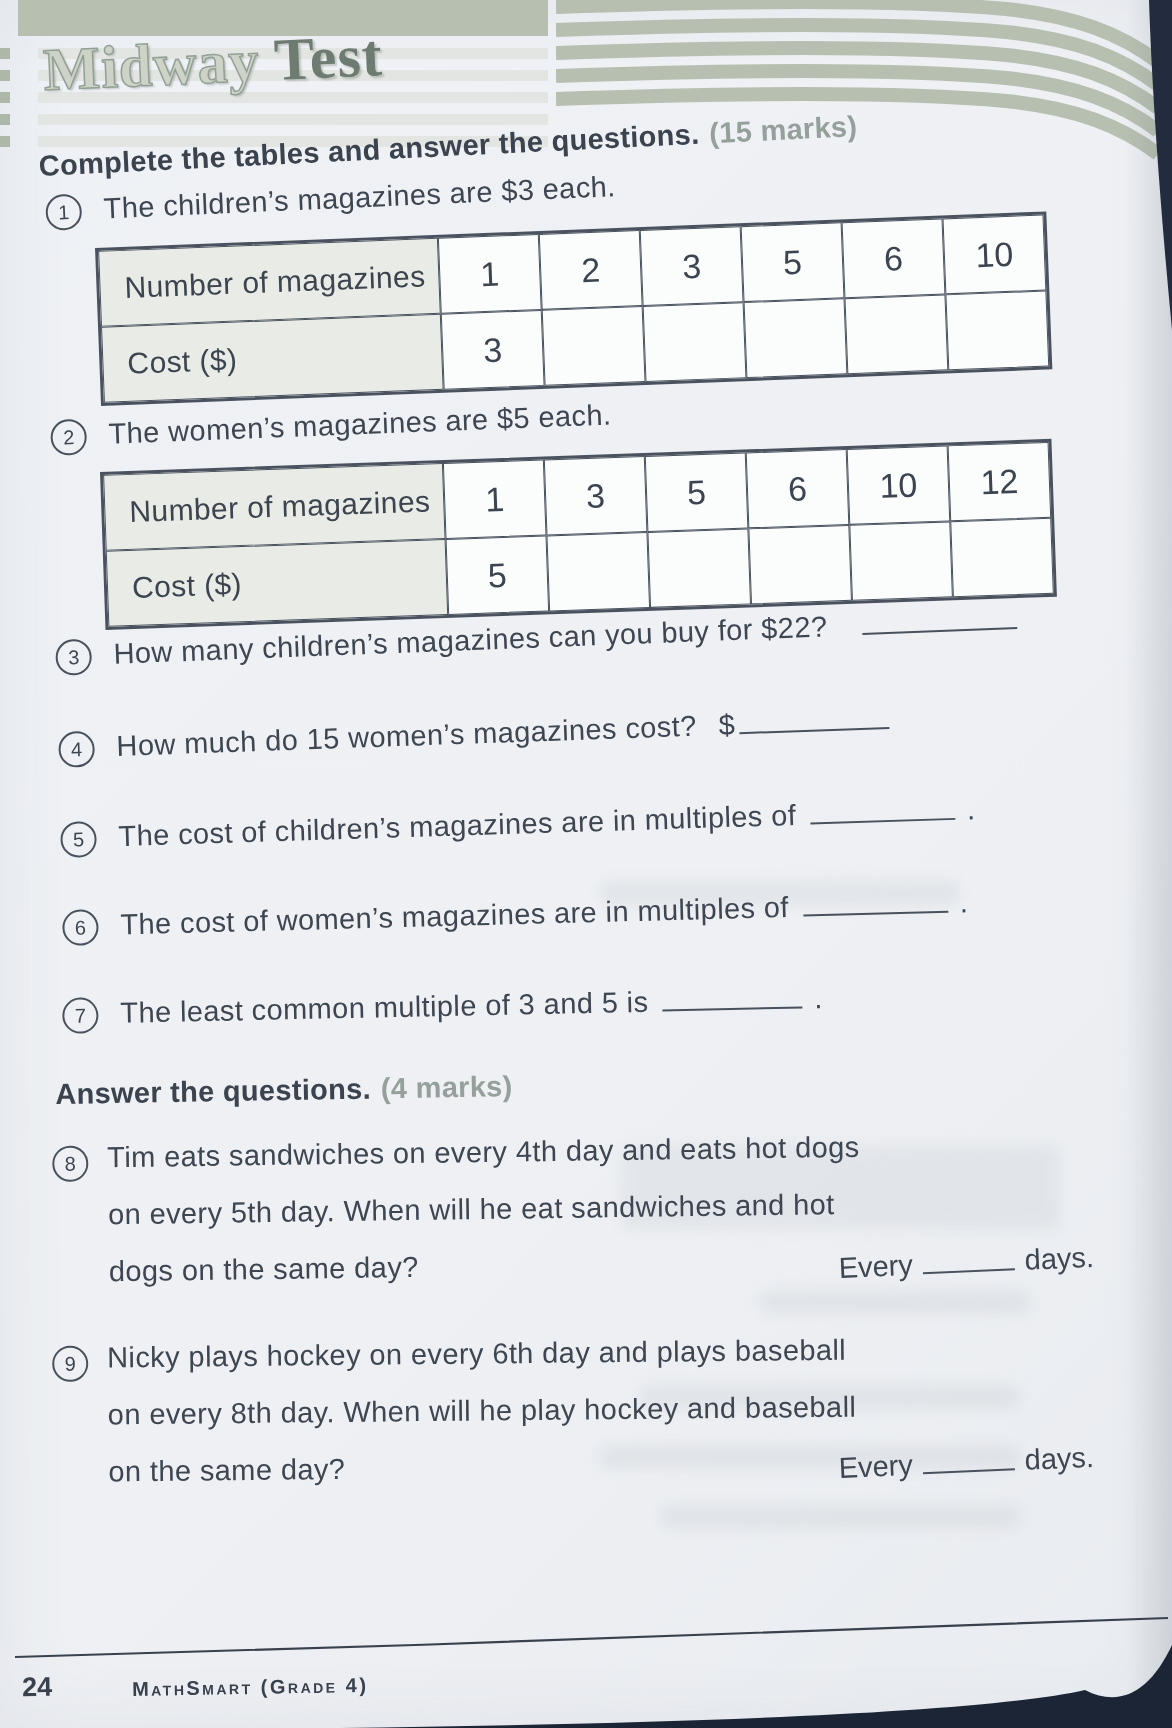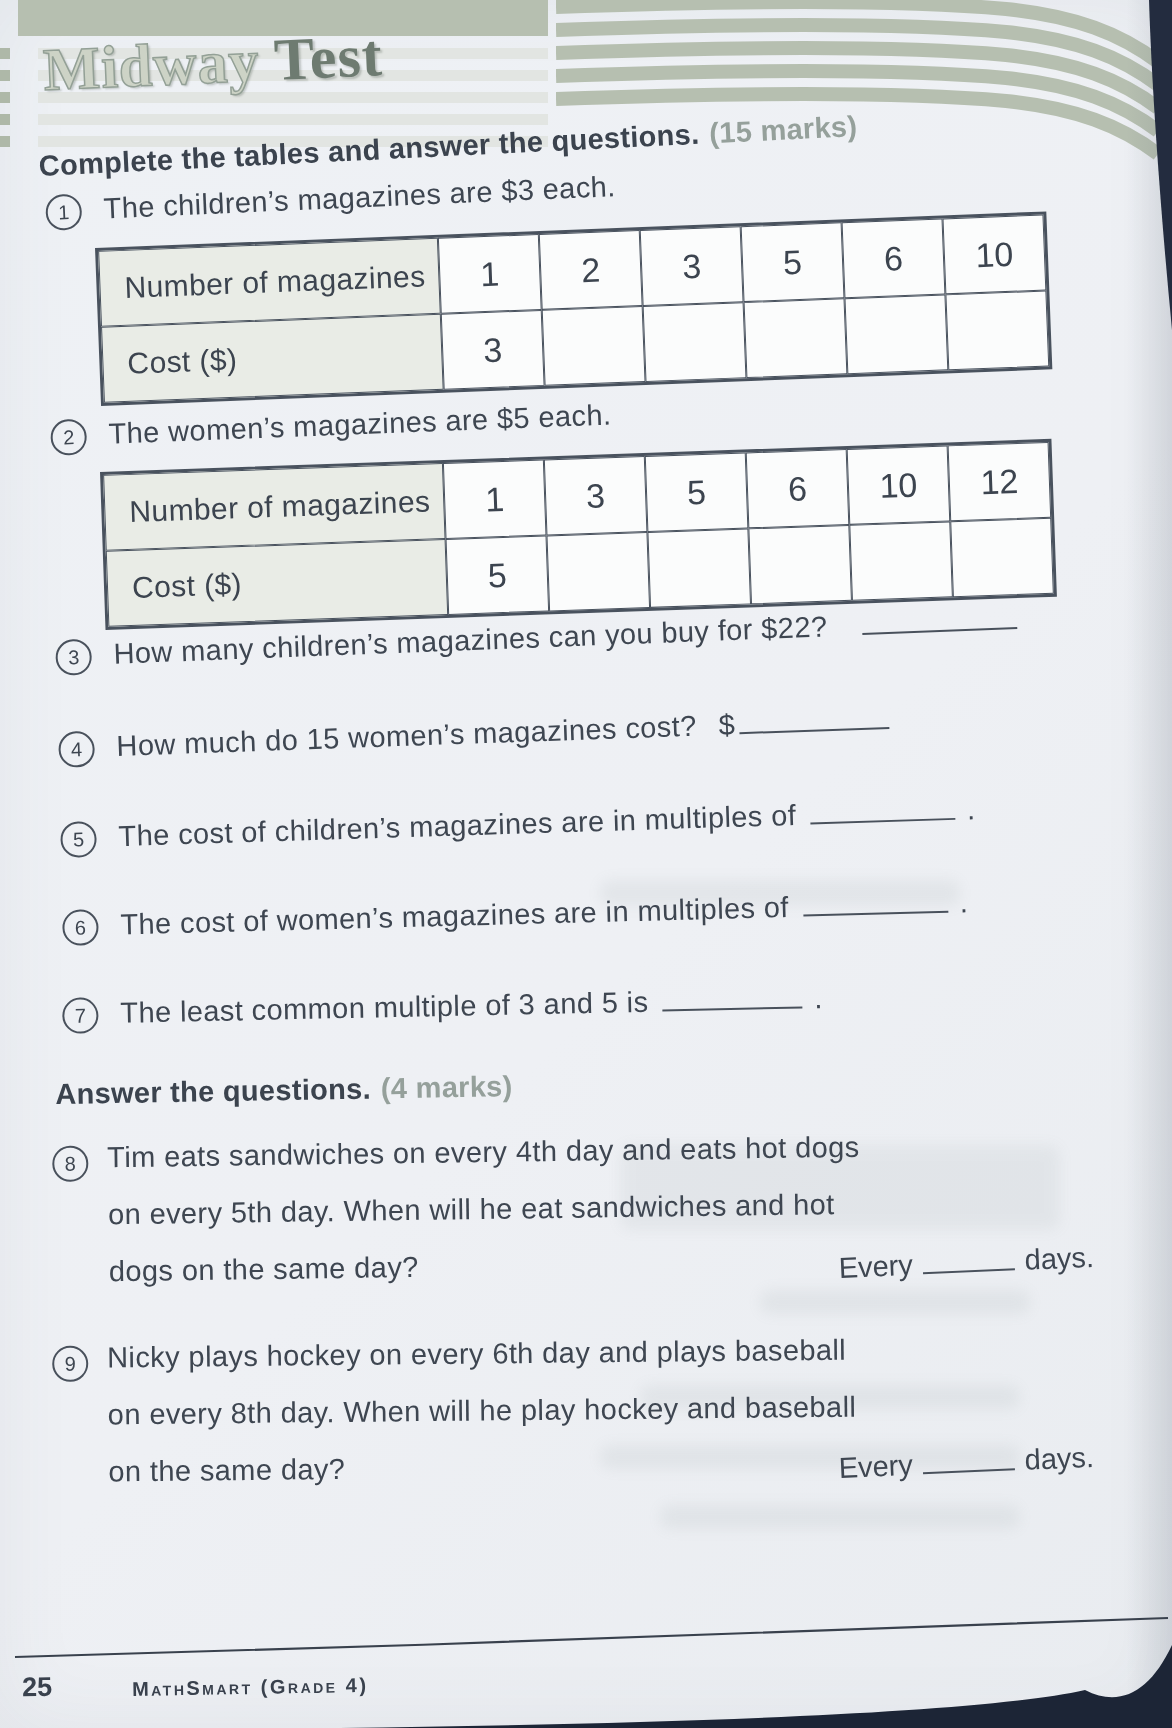--- a/index.html
+++ b/index.html
@@ -217,21 +217,21 @@
       <div class="wp-line">on every 8th day.  When will he play hockey and baseball</div>
       <div class="wp-line">on the same day?</div>
     </div>
   </div>
   <div class="answer-group" style="left:838px;top:1452px;transform:rotate(-2.5deg);">
     <span>Every</span>
     <span class="blank" style="width:92px;margin:0 10px;"></span>
     <span>days.</span>
   </div>
 
-  <div class="footer-num">25</div>
+  <div class="footer-num">24</div>
   <div class="footer-title">MathSmart (Grade 4)</div>
 
   <div class="edge-shadow"></div>
   <svg class="overlay-svg" width="1172" height="1728" viewBox="0 0 1172 1728">
 
     <path d="M15 1657 C 400 1646, 900 1630, 1168 1618" fill="none" stroke="#39414d" stroke-width="2.2"></path>
 
     <path d="M1149 0 L1172 0 L1172 330 C1161 215, 1152 95, 1149 0 Z" fill="#232c3f"></path>
 
     <path d="M340 1728 C660 1724, 980 1714, 1085 1690 C1120 1708, 1150 1692, 1172 1645 L1172 1728 Z" fill="#1c2536"></path>

